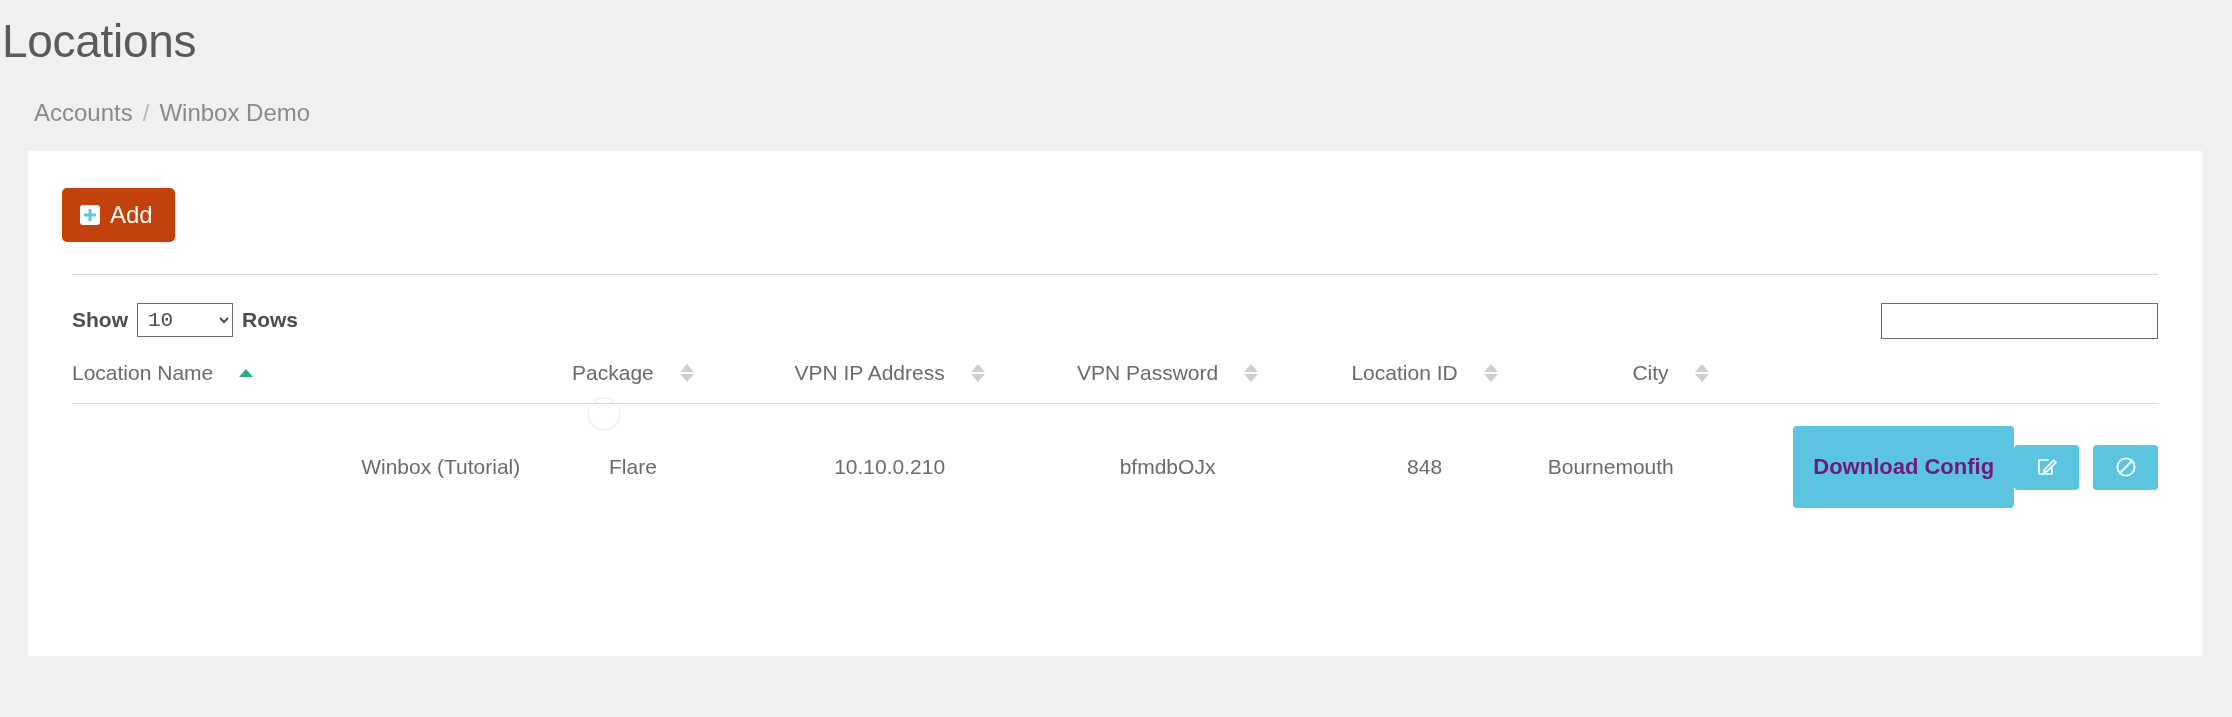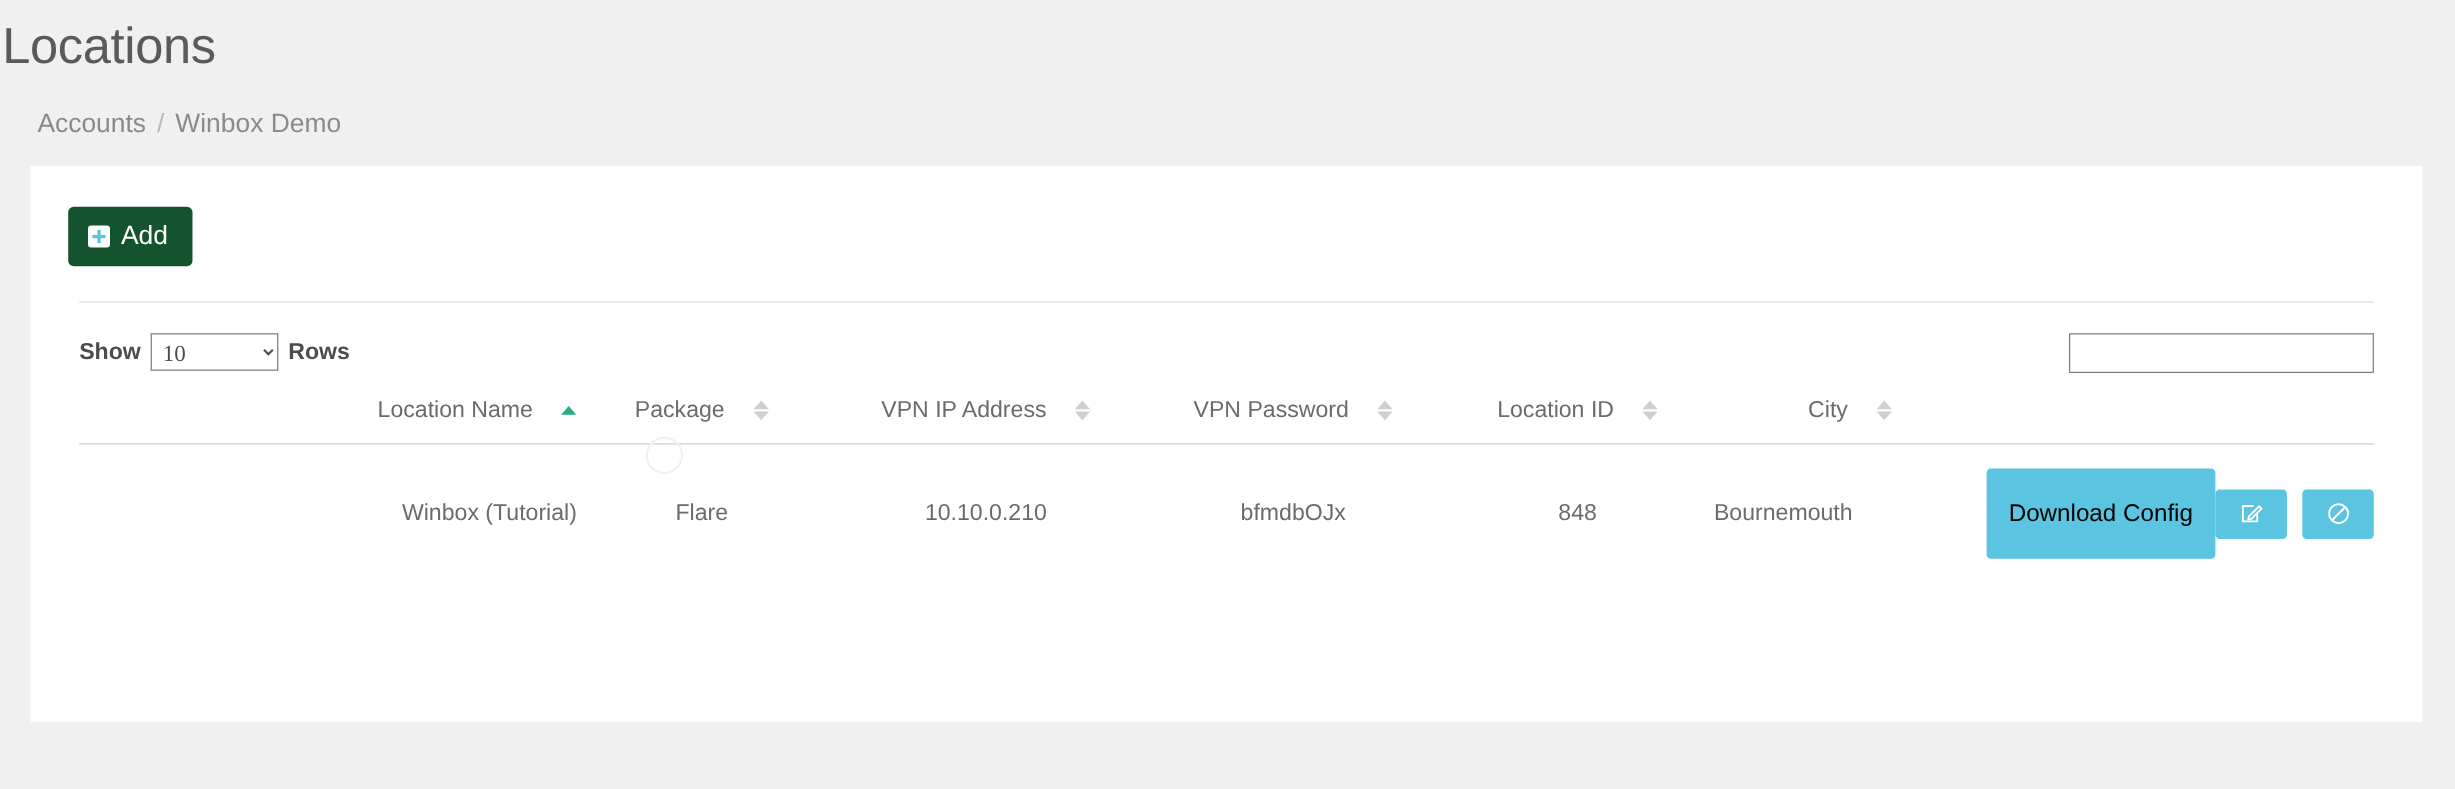--- a/index.html
+++ b/index.html
@@ -54,21 +54,21 @@
 
   .btn {
     display: inline-flex;
     align-items: center;
     border: none;
     cursor: pointer;
     font-family: "Liberation Sans", sans-serif;
   }
 
   .btn-add {
-    background: #14532d;
+    background: #c2410c;
     color: #fff;
     font-size: 24px;
     padding: 13px 22px 13px 18px;
     border-radius: 5px;
     gap: 10px;
   }
   .plus-box {
     width: 20px;
     height: 20px;
     background: #fff;
@@ -124,29 +124,29 @@
 
   .show-rows {
     font-size: 21px;
     color: #4c4c4c;
     font-weight: bold;
     display: flex;
     align-items: center;
     gap: 9px;
   }
   .show-rows select {
-    font-family: Liberation Serif, serif;
+    font-family: Liberation Mono, monospace;
     font-size: 21px;
     color: #4c4c4c;
     font-weight: normal;
     padding: 4px 6px;
     border: 1px solid #6d6d6d;
     border-radius: 0;
     background: #fff;
-    width: 116px;
+    width: 96px;
     height: 34px;
   }
 
   .search-input {
     width: 277px;
     height: 36px;
     border: 1px solid #6d6d6d;
     border-radius: 0;
     background: #fff;
     font-family: "Liberation Sans", sans-serif;
@@ -194,25 +194,26 @@
   table.dt tbody td {
     font-size: 21px;
     color: #6b6b6b;
     padding: 22px 0;
     white-space: nowrap;
     vertical-align: middle;
   }
 
   .btn-dl {
     background: #5bc4e0;
-    color: #000000;
+    color: #701a75;
     font-size: 22px;
     padding: 28px 20px;
     border-radius: 4px;
     white-space: nowrap;
+    font-weight: bold;
   }
 
   .actions-cell {
     text-align: right;
   }
   .icon-btn {
     background: #5bc4e0;
     border: none;
     width: 65px;
     height: 45px;
@@ -291,21 +292,21 @@
         <option>10</option>
       </select>
       <span>Rows</span>
     </div>
     <input class="search-input" type="text" placeholder="" value="" style="">
   </div>
 
   <table class="dt">
     <thead>
       <tr>
-        <th style="width:22%; text-align:right;">
+        <th style="width:22%; text-align:left;">
           <span class="th-inner">
             <span>Location Name</span>
             <span class="sort asc">
                 <i class="tri up"></i>
               </span>
           </span>
         </th>
         <th style="width:11%; text-align:center;">
           <span class="th-inner">
             <span>Package</span>

